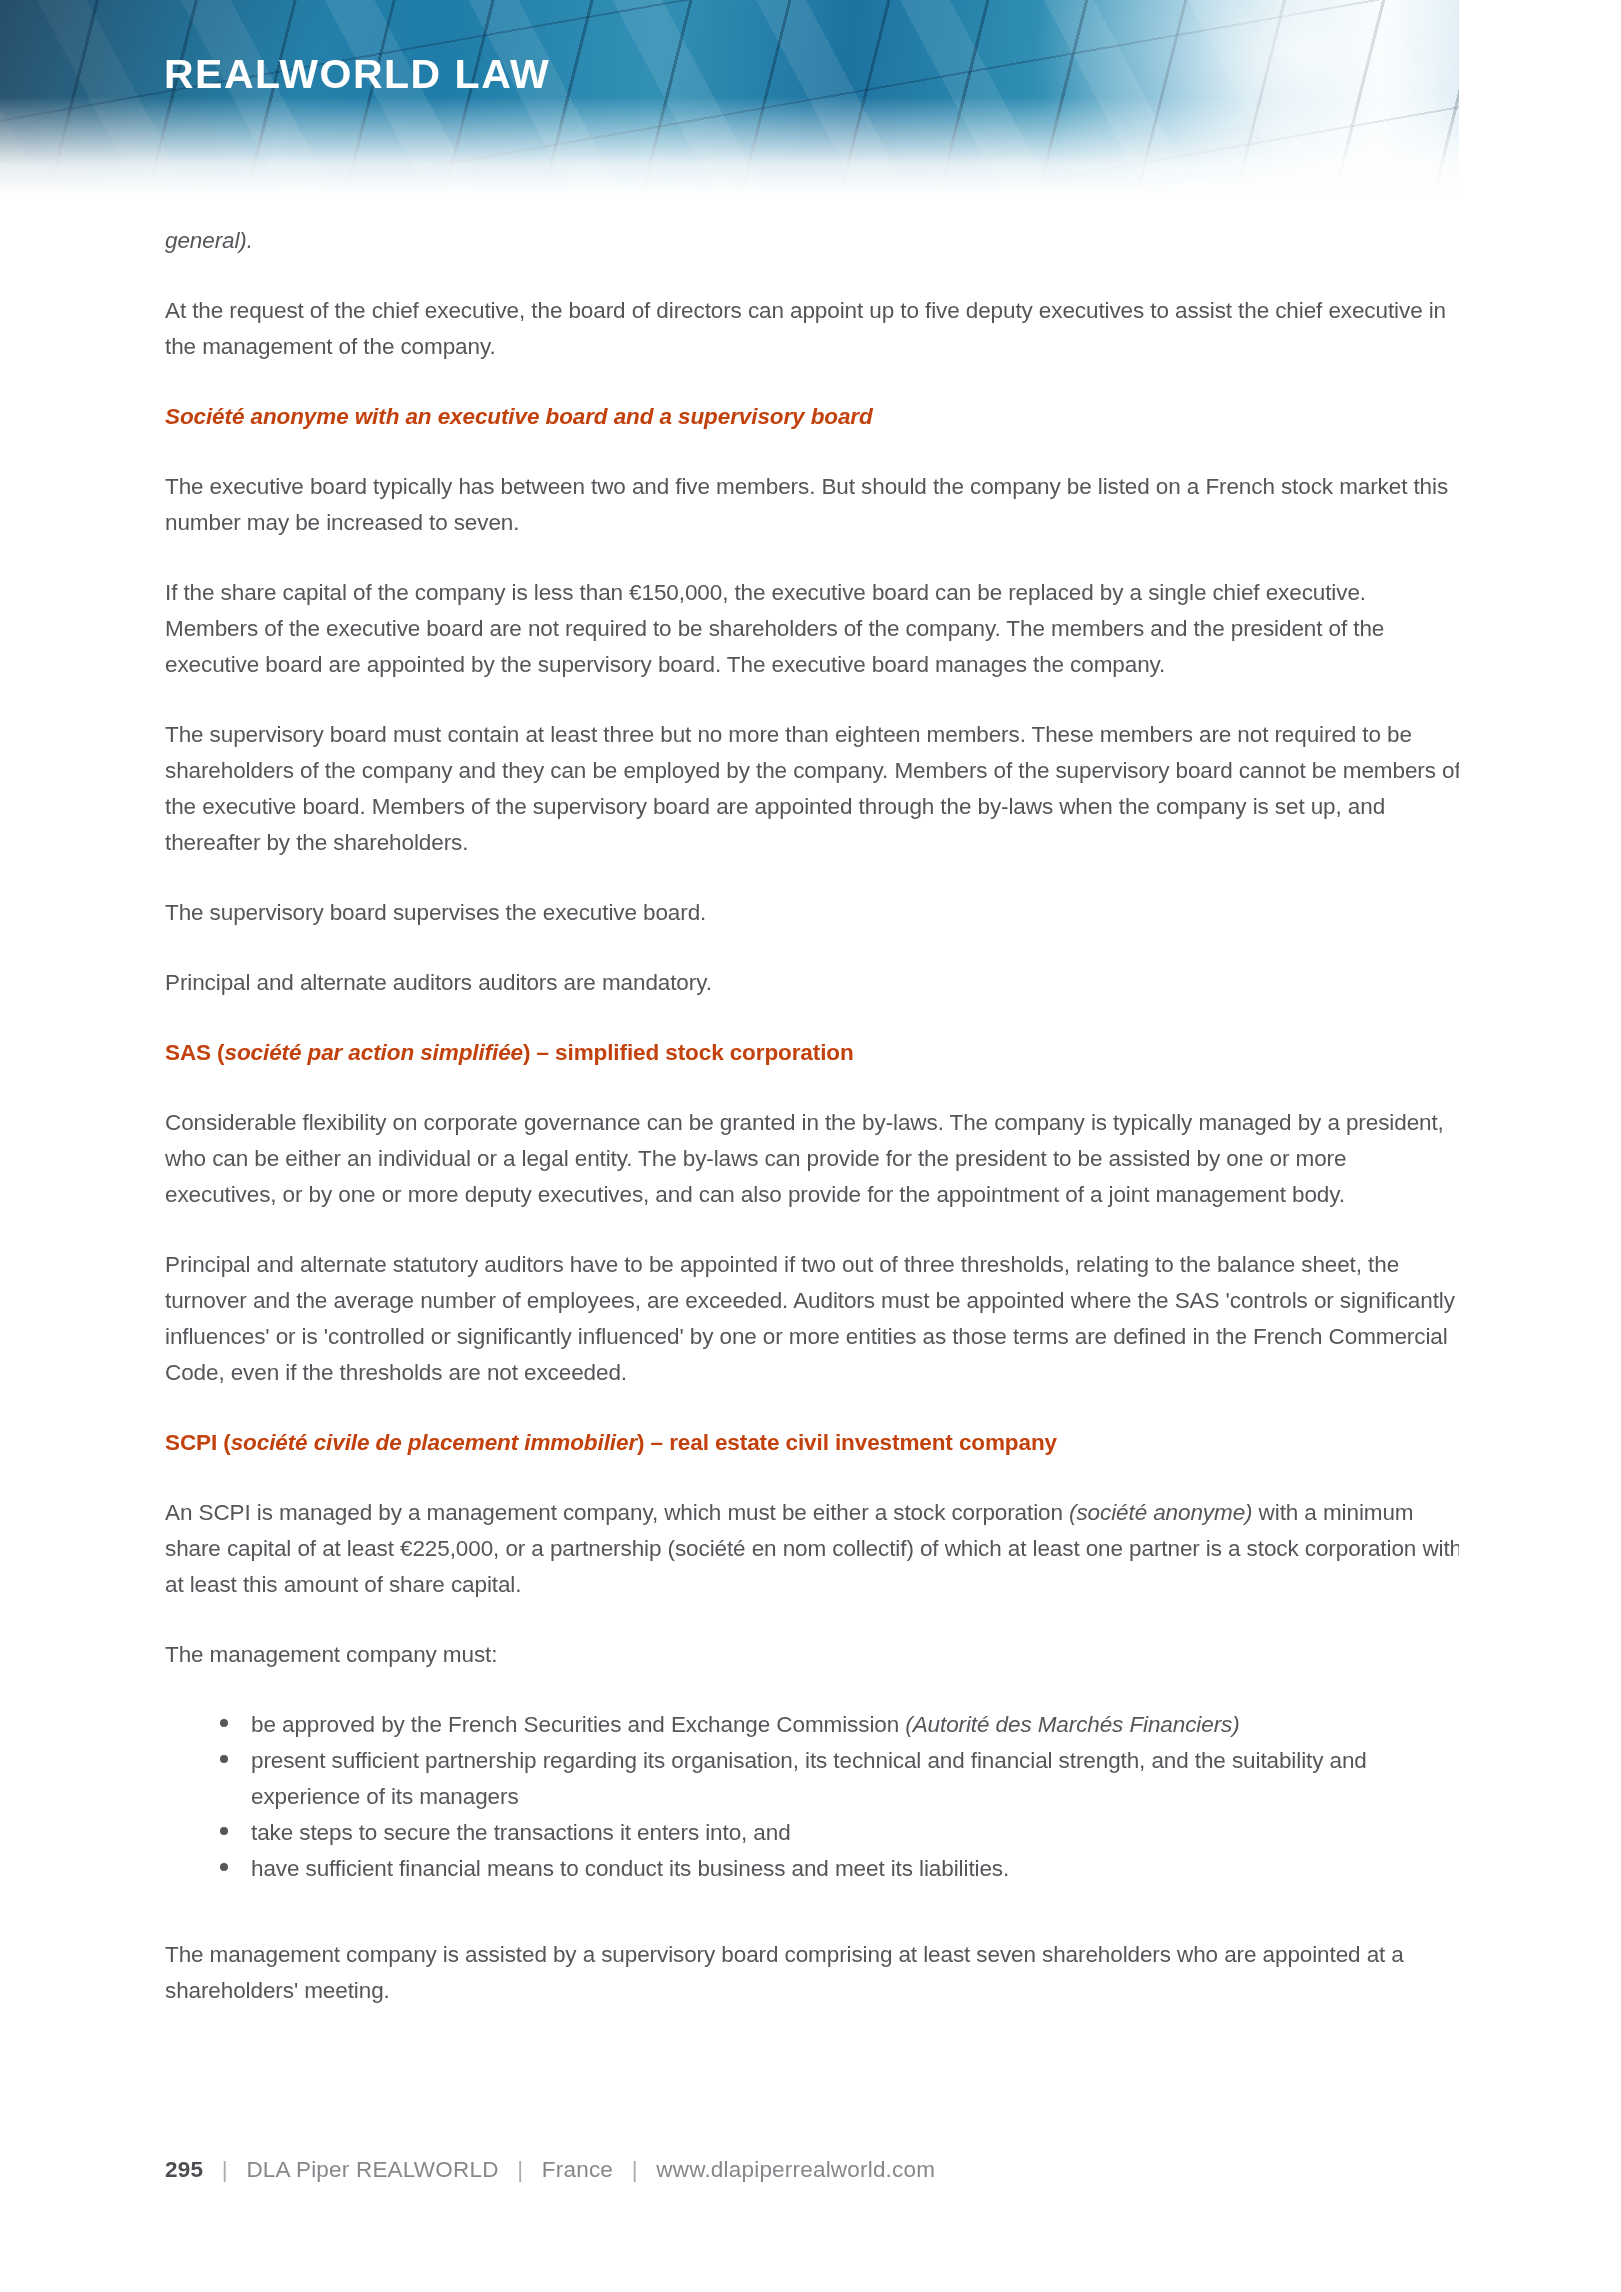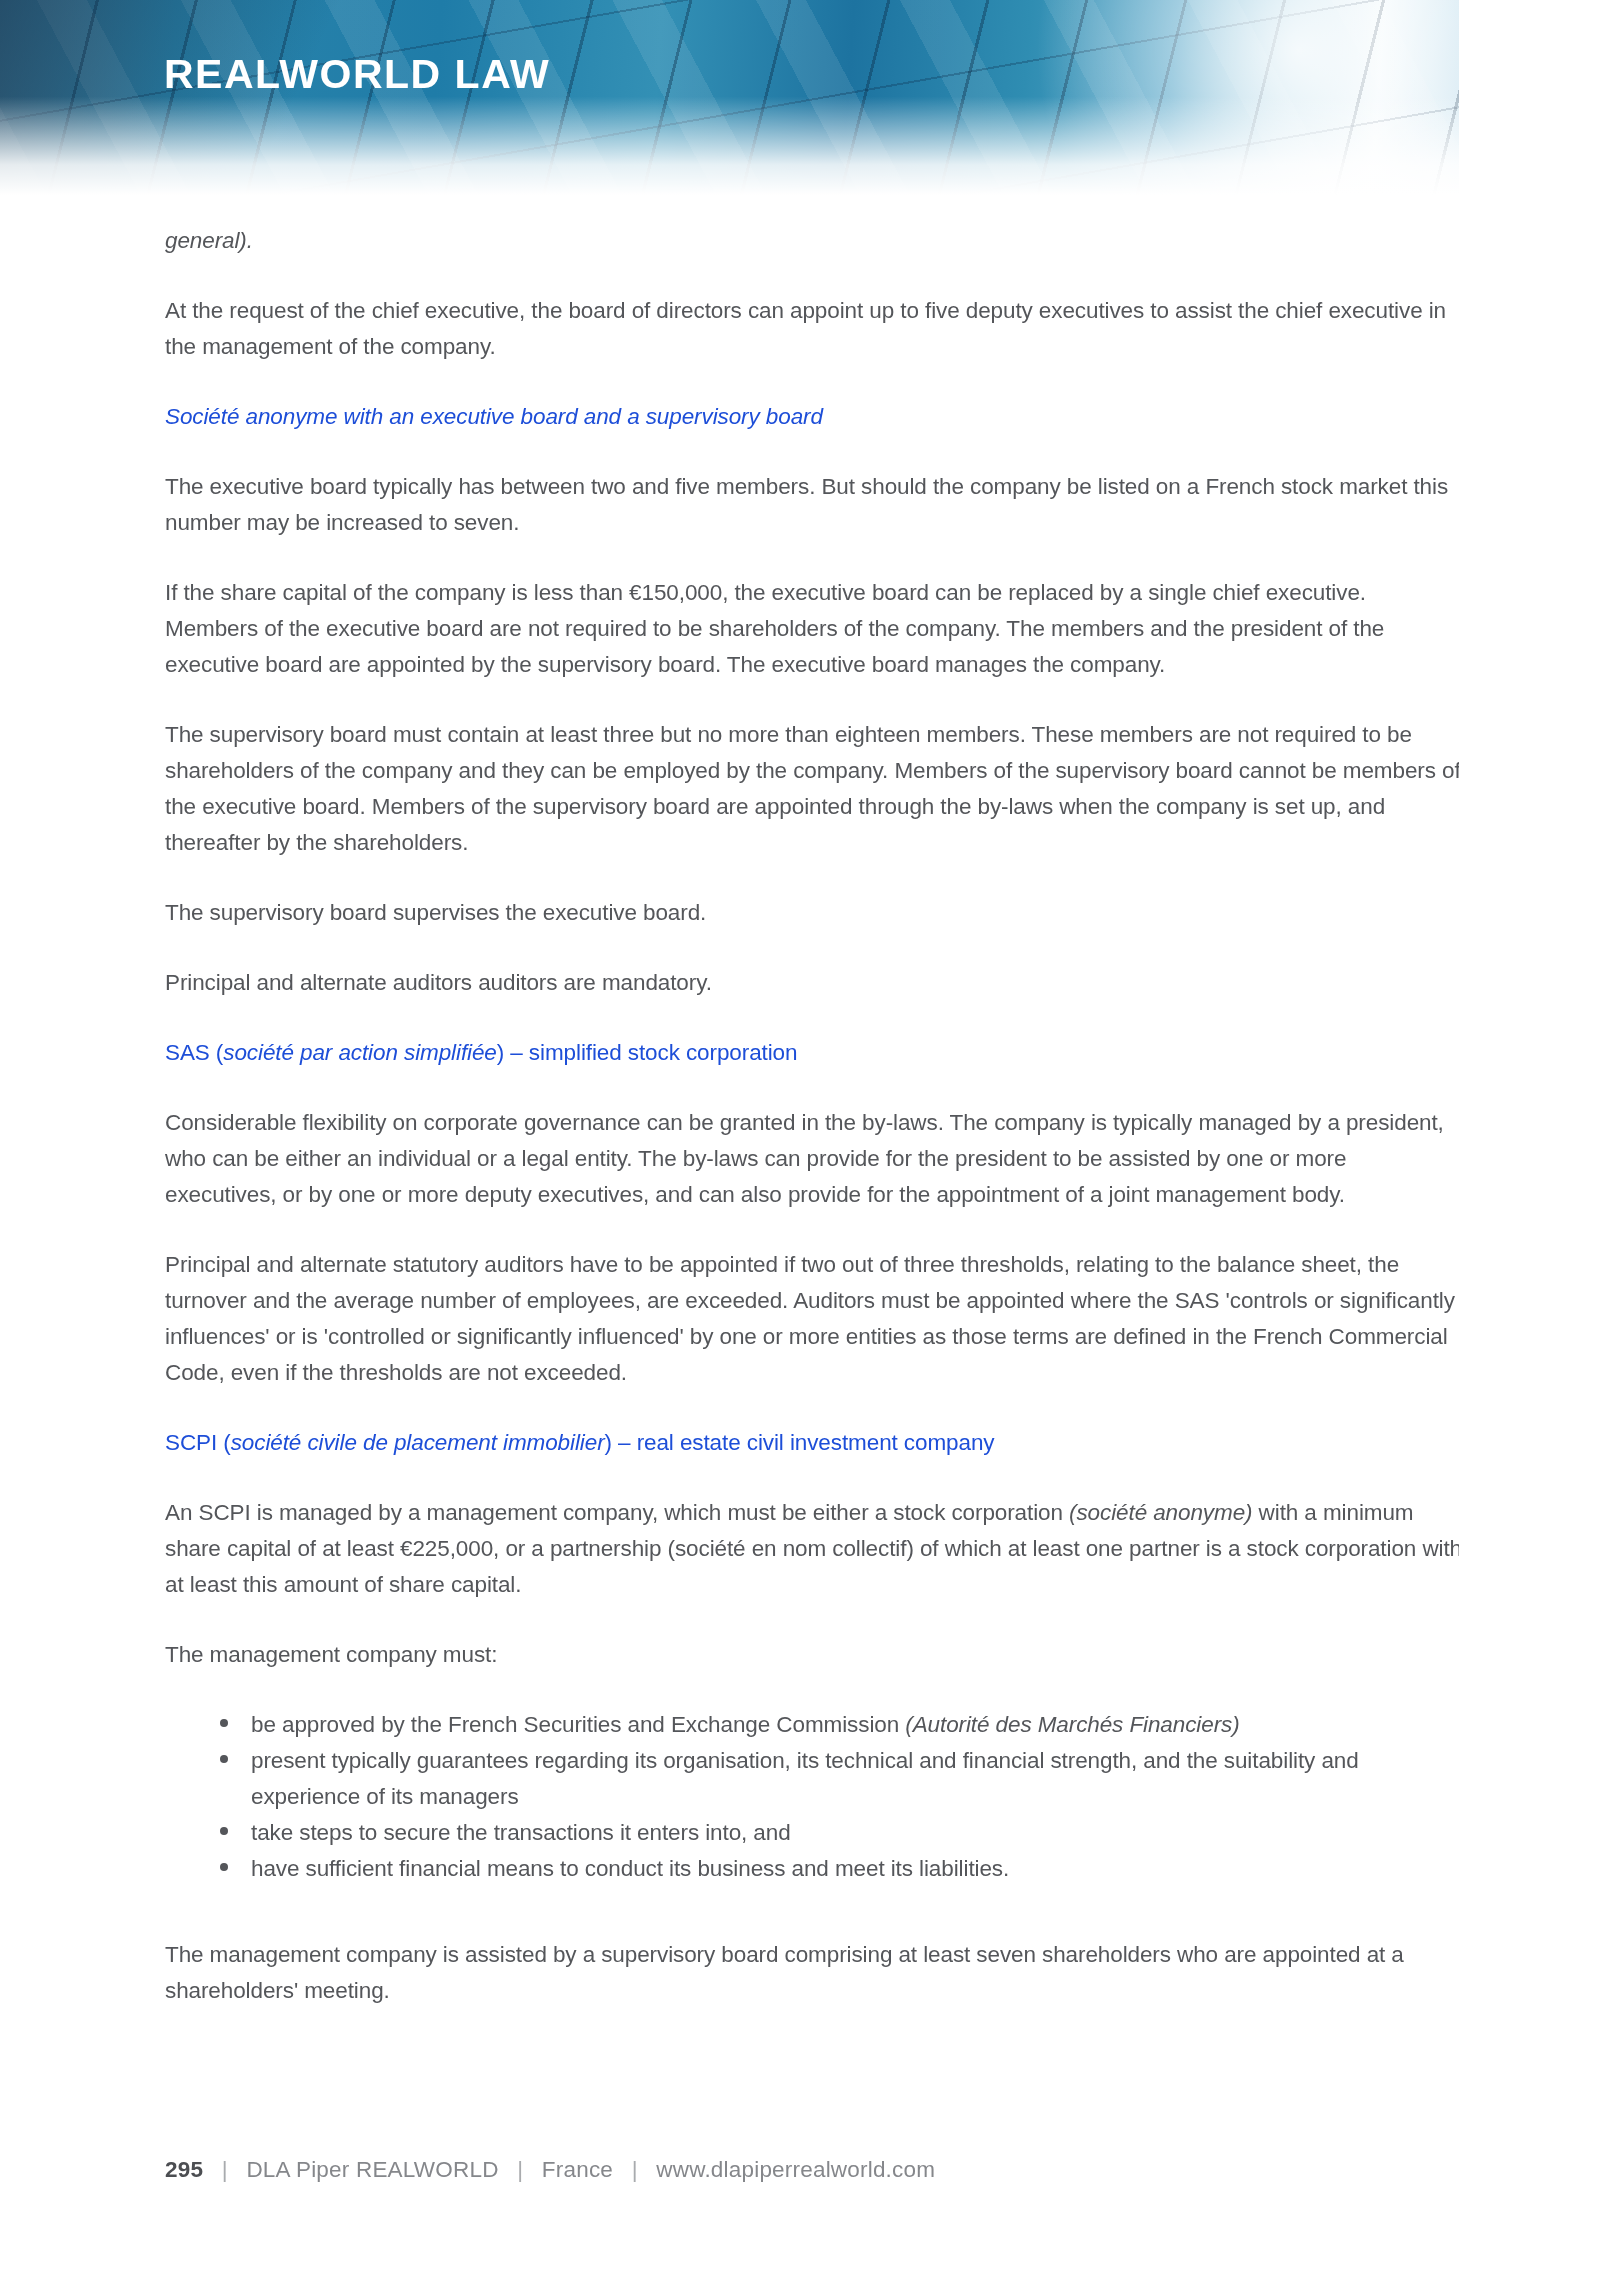--- a/index.html
+++ b/index.html
@@ -48,21 +48,21 @@
     left: 165px;
     top: 223px;
     width: 1298px;
     color: #54565a;
     font-size: 22.5px;
     line-height: 36px;
     letter-spacing: -0.1px;
   }
   .content p { margin: 0 0 34px 0; }
   .italic { font-style: italic; }
-  .heading { font-weight: normal; color: #1d4ed8; }
+  .heading { font-weight: bold; color: #c2410c; }
   .heading-italic-all { font-style: italic; }
 
   ul.bullet-list { list-style: none; margin: 0 0 50px 0; padding: 0; }
   ul.bullet-list li { position: relative; padding-left: 86px; margin: 0; }
   ul.bullet-list li::before {
     content: "";
     position: absolute;
     left: 55px;
     top: 11.8px;
     width: 7.8px;
@@ -121,21 +121,21 @@
     <p>Principal and alternate statutory auditors have to be appointed if two out of three thresholds, relating to the balance sheet, the turnover and the average number of employees, are exceeded. Auditors must be appointed where the SAS 'controls or significantly influences' or is 'controlled or significantly influenced' by one or more entities as those terms are defined in the French Commercial Code, even if the thresholds are not exceeded.</p>
 
     <p class="heading"><span>SCPI (</span><span class="italic">société civile de placement immobilier</span><span>) – real estate civil investment company</span></p>
 
     <p><span>An SCPI is managed by a management company, which must be either a stock corporation </span><span class="italic">(société anonyme)</span><span> with a minimum share capital of at least €225,000, or a partnership (société en nom collectif) of which at least one partner is a stock corporation with at least this amount of share capital.</span></p>
 
     <p>The management company must:</p>
 
     <ul class="bullet-list">
       <li><span>be approved by the French Securities and Exchange Commission </span><span class="italic">(Autorité des Marchés Financiers)</span><span></span></li>
-      <li><span>present typically guarantees regarding its organisation, its technical and financial strength, and the suitability and experience of its managers</span><span class="italic"></span><span></span></li>
+      <li><span>present sufficient partnership regarding its organisation, its technical and financial strength, and the suitability and experience of its managers</span><span class="italic"></span><span></span></li>
       <li><span>take steps to secure the transactions it enters into, and</span><span class="italic"></span><span></span></li>
       <li><span>have sufficient financial means to conduct its business and meet its liabilities.</span><span class="italic"></span><span></span></li>
     </ul>
 
     <p>The management company is assisted by a supervisory board comprising at least seven shareholders who are appointed at a shareholders' meeting.</p>
 
   </div>
 
   <div class="footer">
     <span class="page-num">295</span>

